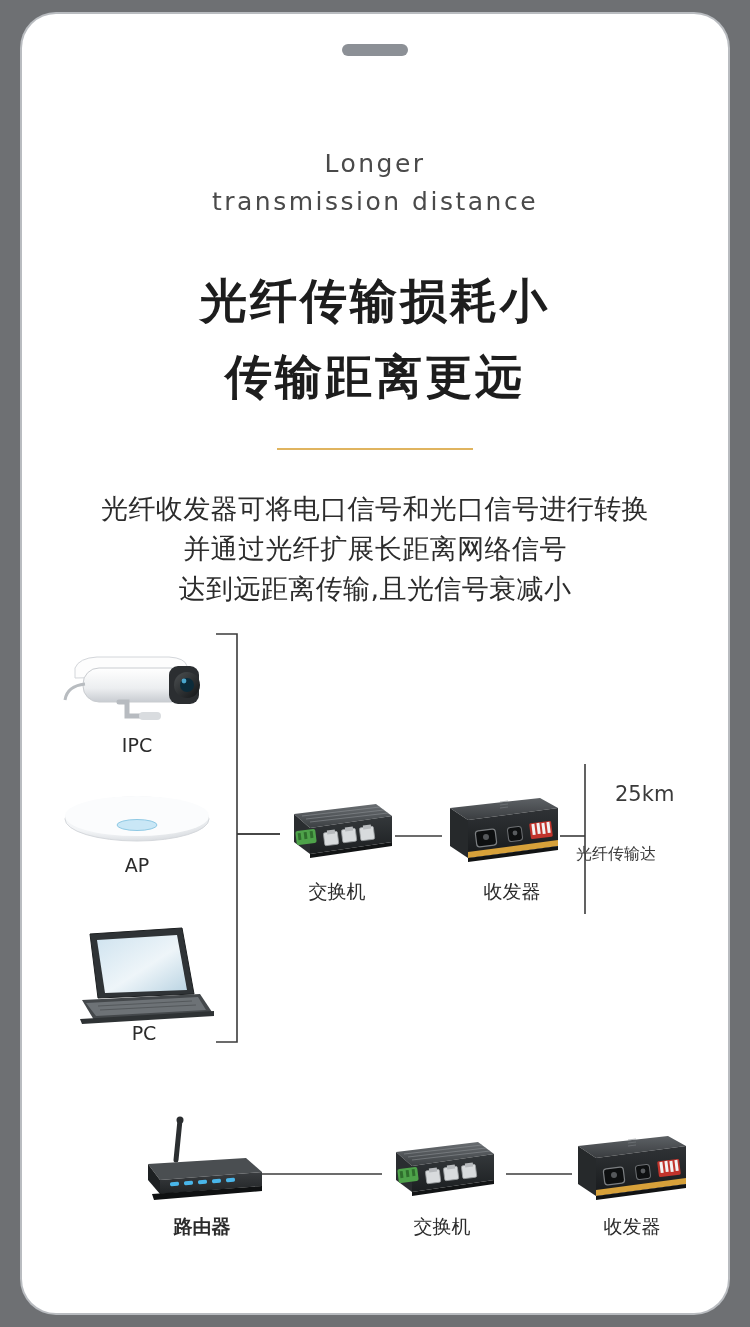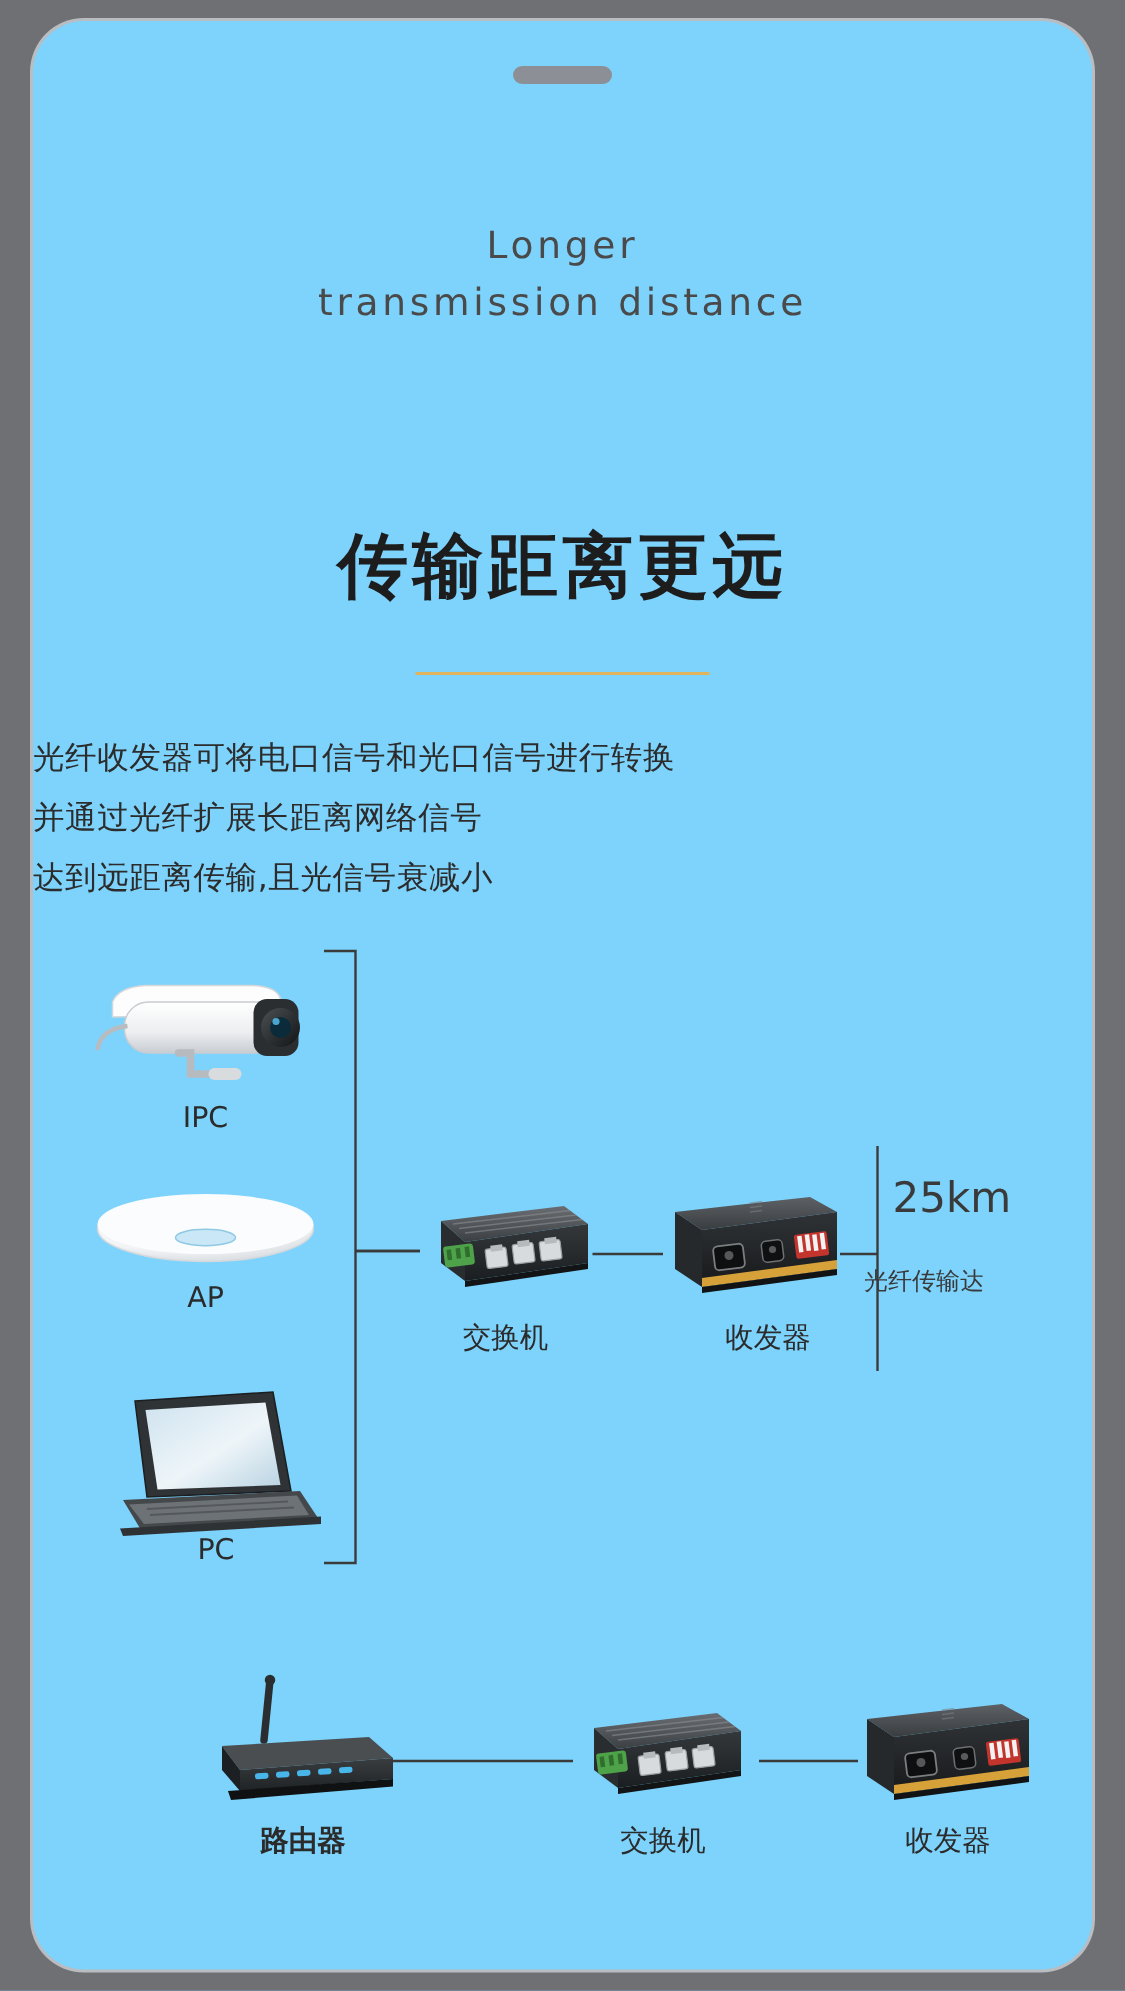--- a/index.html
+++ b/index.html
@@ -14,21 +14,21 @@
     overflow: hidden;
   }
 
   
   #frame {
     position: absolute;
     left: 22px;
     top: 14px;
     width: 706px;
     height: 1299px;
-    background: #7dd3fc;
+    background: #ffffff;
     border-radius: 34px;
     box-shadow: 0 0 0 2px #b9bcc0;
     overflow: hidden;
   }
   #notch {
     position: absolute;
     left: 50%;
     transform: translateX(-50%);
     top: 30px;
     width: 66px;
@@ -70,22 +70,23 @@
     transform: translateX(-50%);
     top: 434px;
     width: 196px;
     height: 2px;
     background: #e0b45f;
   }
 
   .desc {
     position: absolute;
     left: 0; right: 0;
+    text-align: center;
     color: #2c2c2c;
-    font-size: 21px;
+    font-size: 27px;
     letter-spacing: 0.4px;
     font-family: "DejaVu Sans", "Liberation Sans", sans-serif;
   }
   #desc1 { top: 477px; }
   #desc2 { top: 517px; }
   #desc3 { top: 557px; }
 
   
   #diagram {
     position: absolute;
@@ -100,23 +101,24 @@
     position: absolute;
     color: #2b2b2b;
     font-size: 19px;
     text-align: center;
     font-family: "DejaVu Sans", "Liberation Sans", sans-serif;
     white-space: nowrap;
   }
   .km-label {
     position: absolute;
     color: #3a3a3a;
-    font-size: 28px;
+    font-size: 21px;
     font-family: "DejaVu Sans", "Liberation Sans", sans-serif;
     white-space: nowrap;
+    margin-left: 20px;
   }
   .km-sub {
     position: absolute;
     color: #3a3a3a;
     font-size: 16px;
     font-family: "DejaVu Sans", "Liberation Sans", sans-serif;
     white-space: nowrap;
   }
 
   .dev { position: absolute; }
@@ -124,20 +126,21 @@
 </head>
 <body>
 
 <div id="frame">
 
   <div id="notch"></div>
 
   <div class="en-head" id="en-line1">Longer</div>
   <div class="en-head" id="en-line2">transmission distance</div>
 
+  <div class="cn-head" id="cn-line1">光纤传输损耗小</div>
   <div class="cn-head" id="cn-line2">传输距离更远</div>
 
   <div id="divider"></div>
 
   <div class="desc" id="desc1">光纤收发器可将电口信号和光口信号进行转换</div>
   <div class="desc" id="desc3">达到远距离传输,且光信号衰减小</div>
   <div class="desc" id="desc2">并通过光纤扩展长距离网络信号</div>
 
   <div id="diagram">
 

